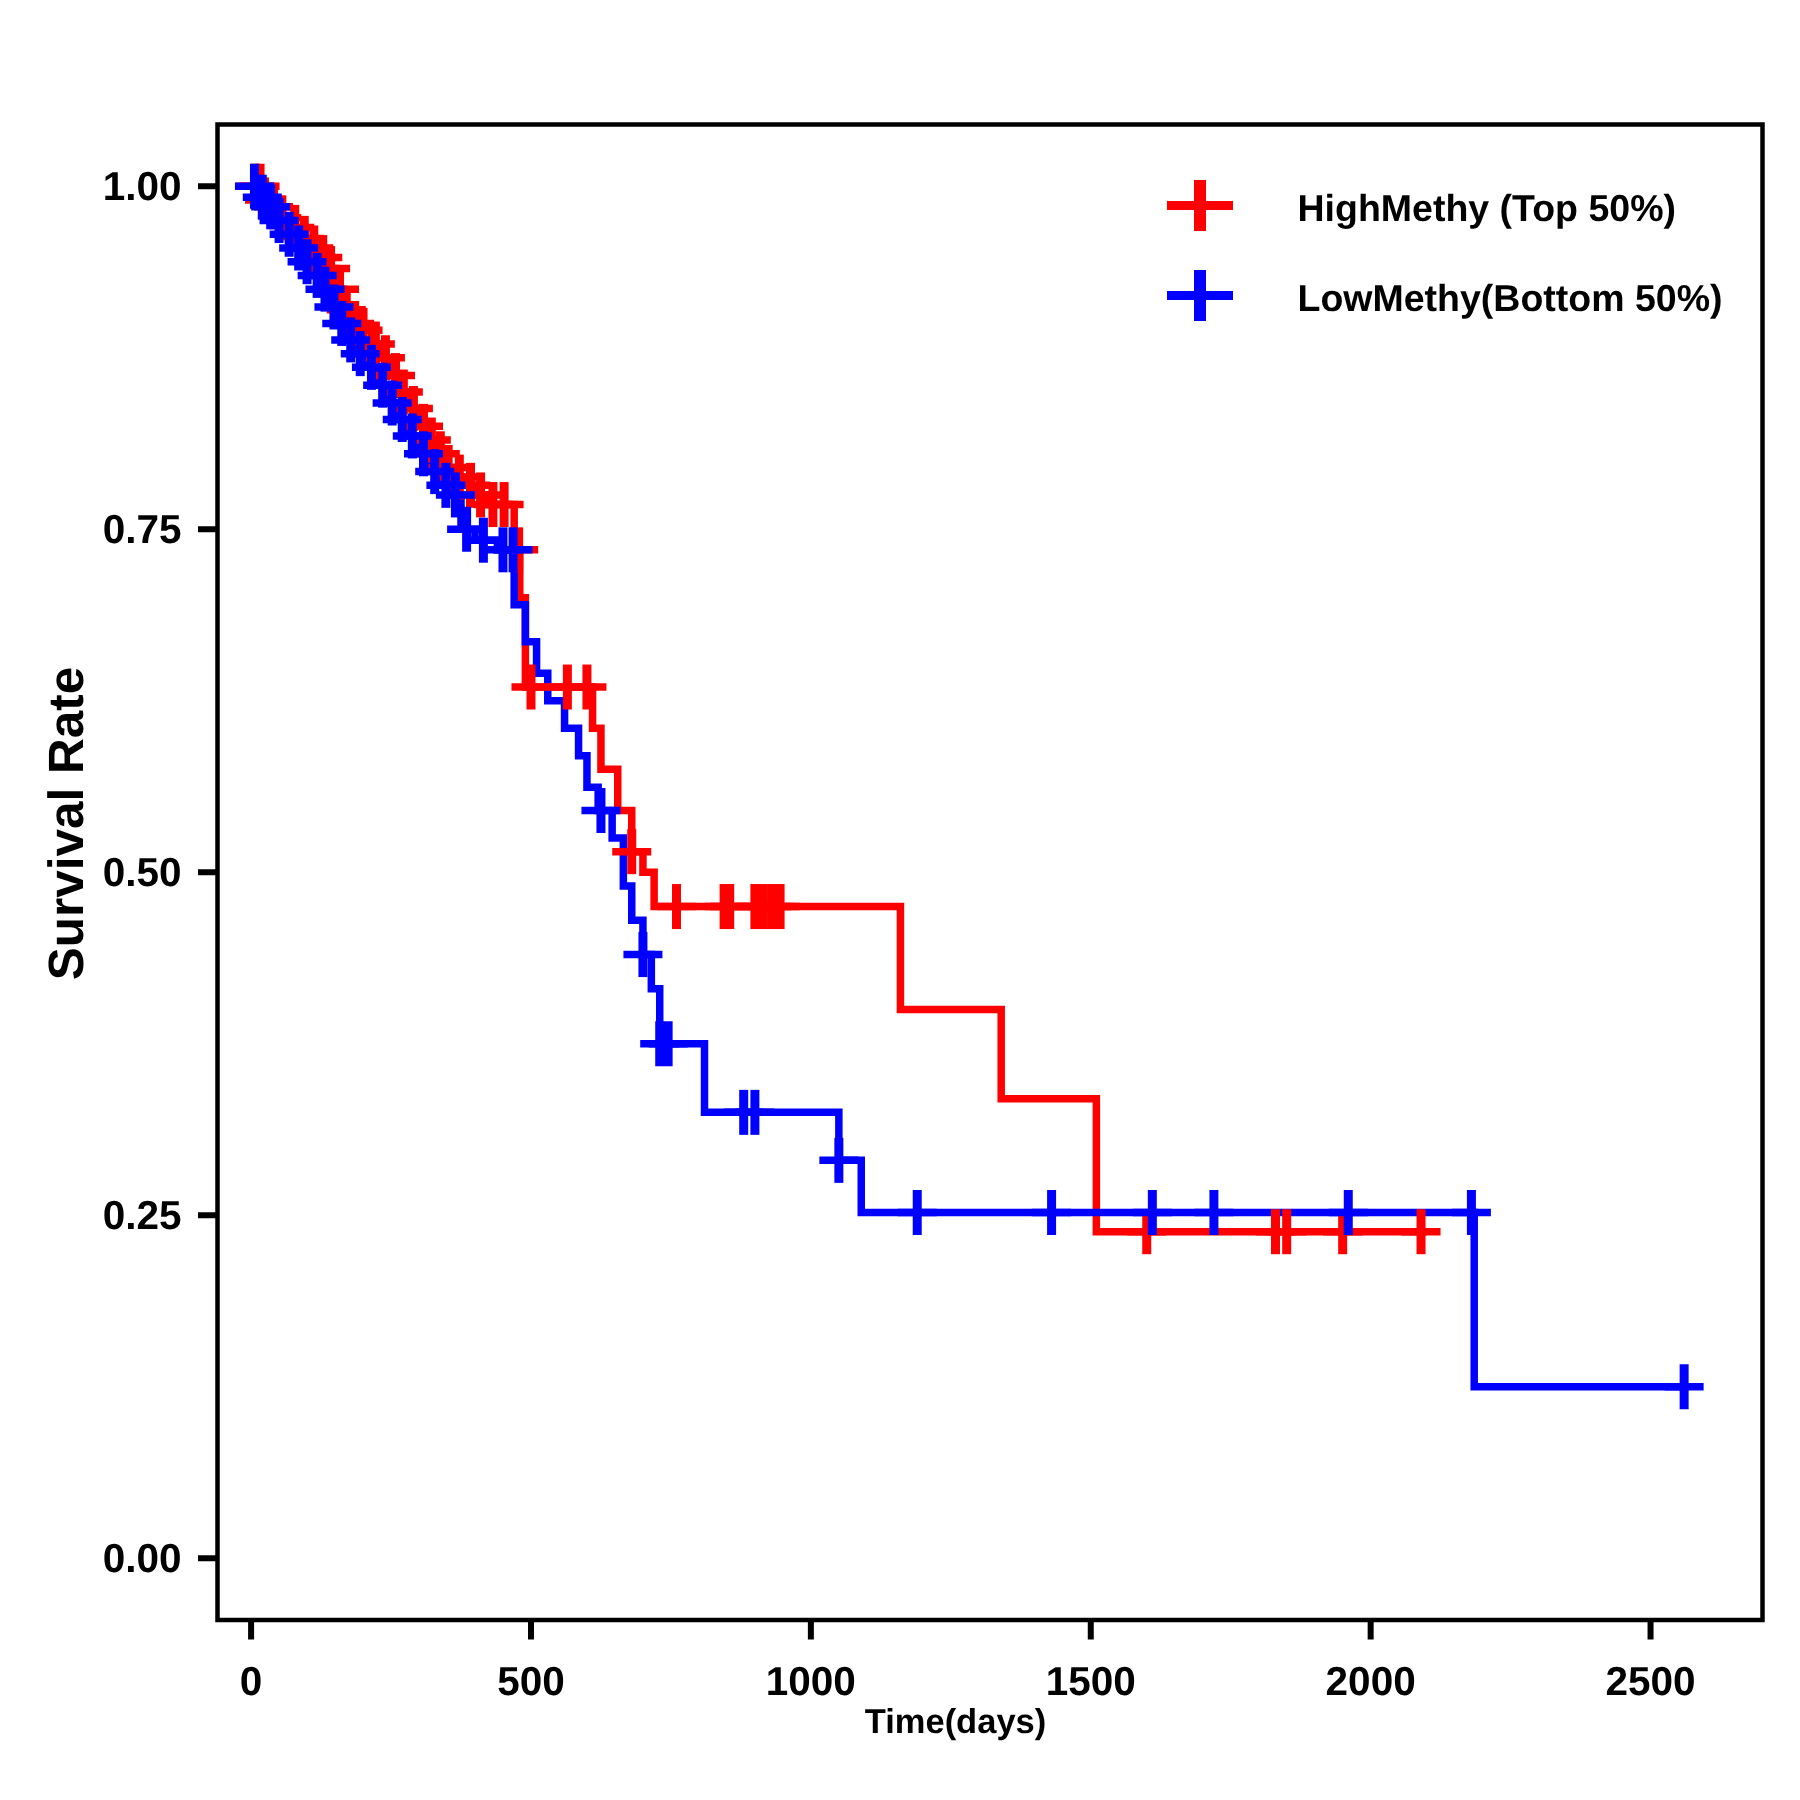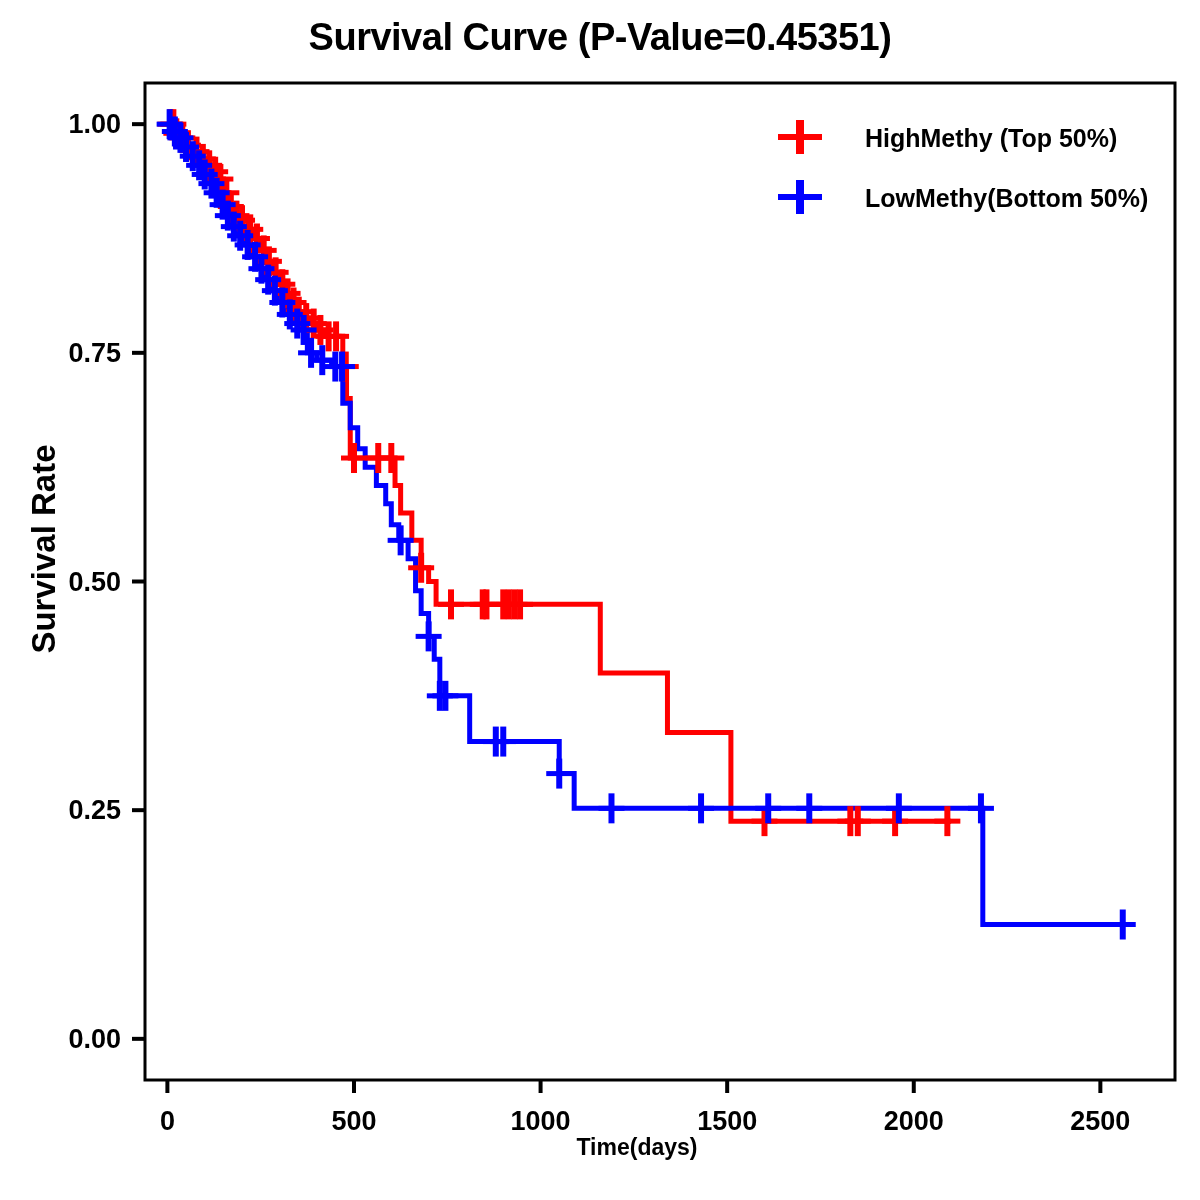--- a/index.html
+++ b/index.html
@@ -72,21 +72,20 @@
     font-size: 25px;
     font-weight: bold;
     fill: #000000;
   }
 </style>
 </head>
 <body>
 
 <div id="figure">
 
-  <div id="chart-title">Survival Curve (P-Value=0.45351)</div>
 
   <div id="y-axis-label">Survival Rate</div>
 
   <div id="x-axis-label">Time(days)</div>
 
   <svg id="plot-svg" width="1200" height="1200">
     <g id="frame-group">
         <rect x="145" y="83" width="1030" height="997" fill="none" stroke="#000000" stroke-width="3"></rect>
       </g>
     <g id="ticks-group">

